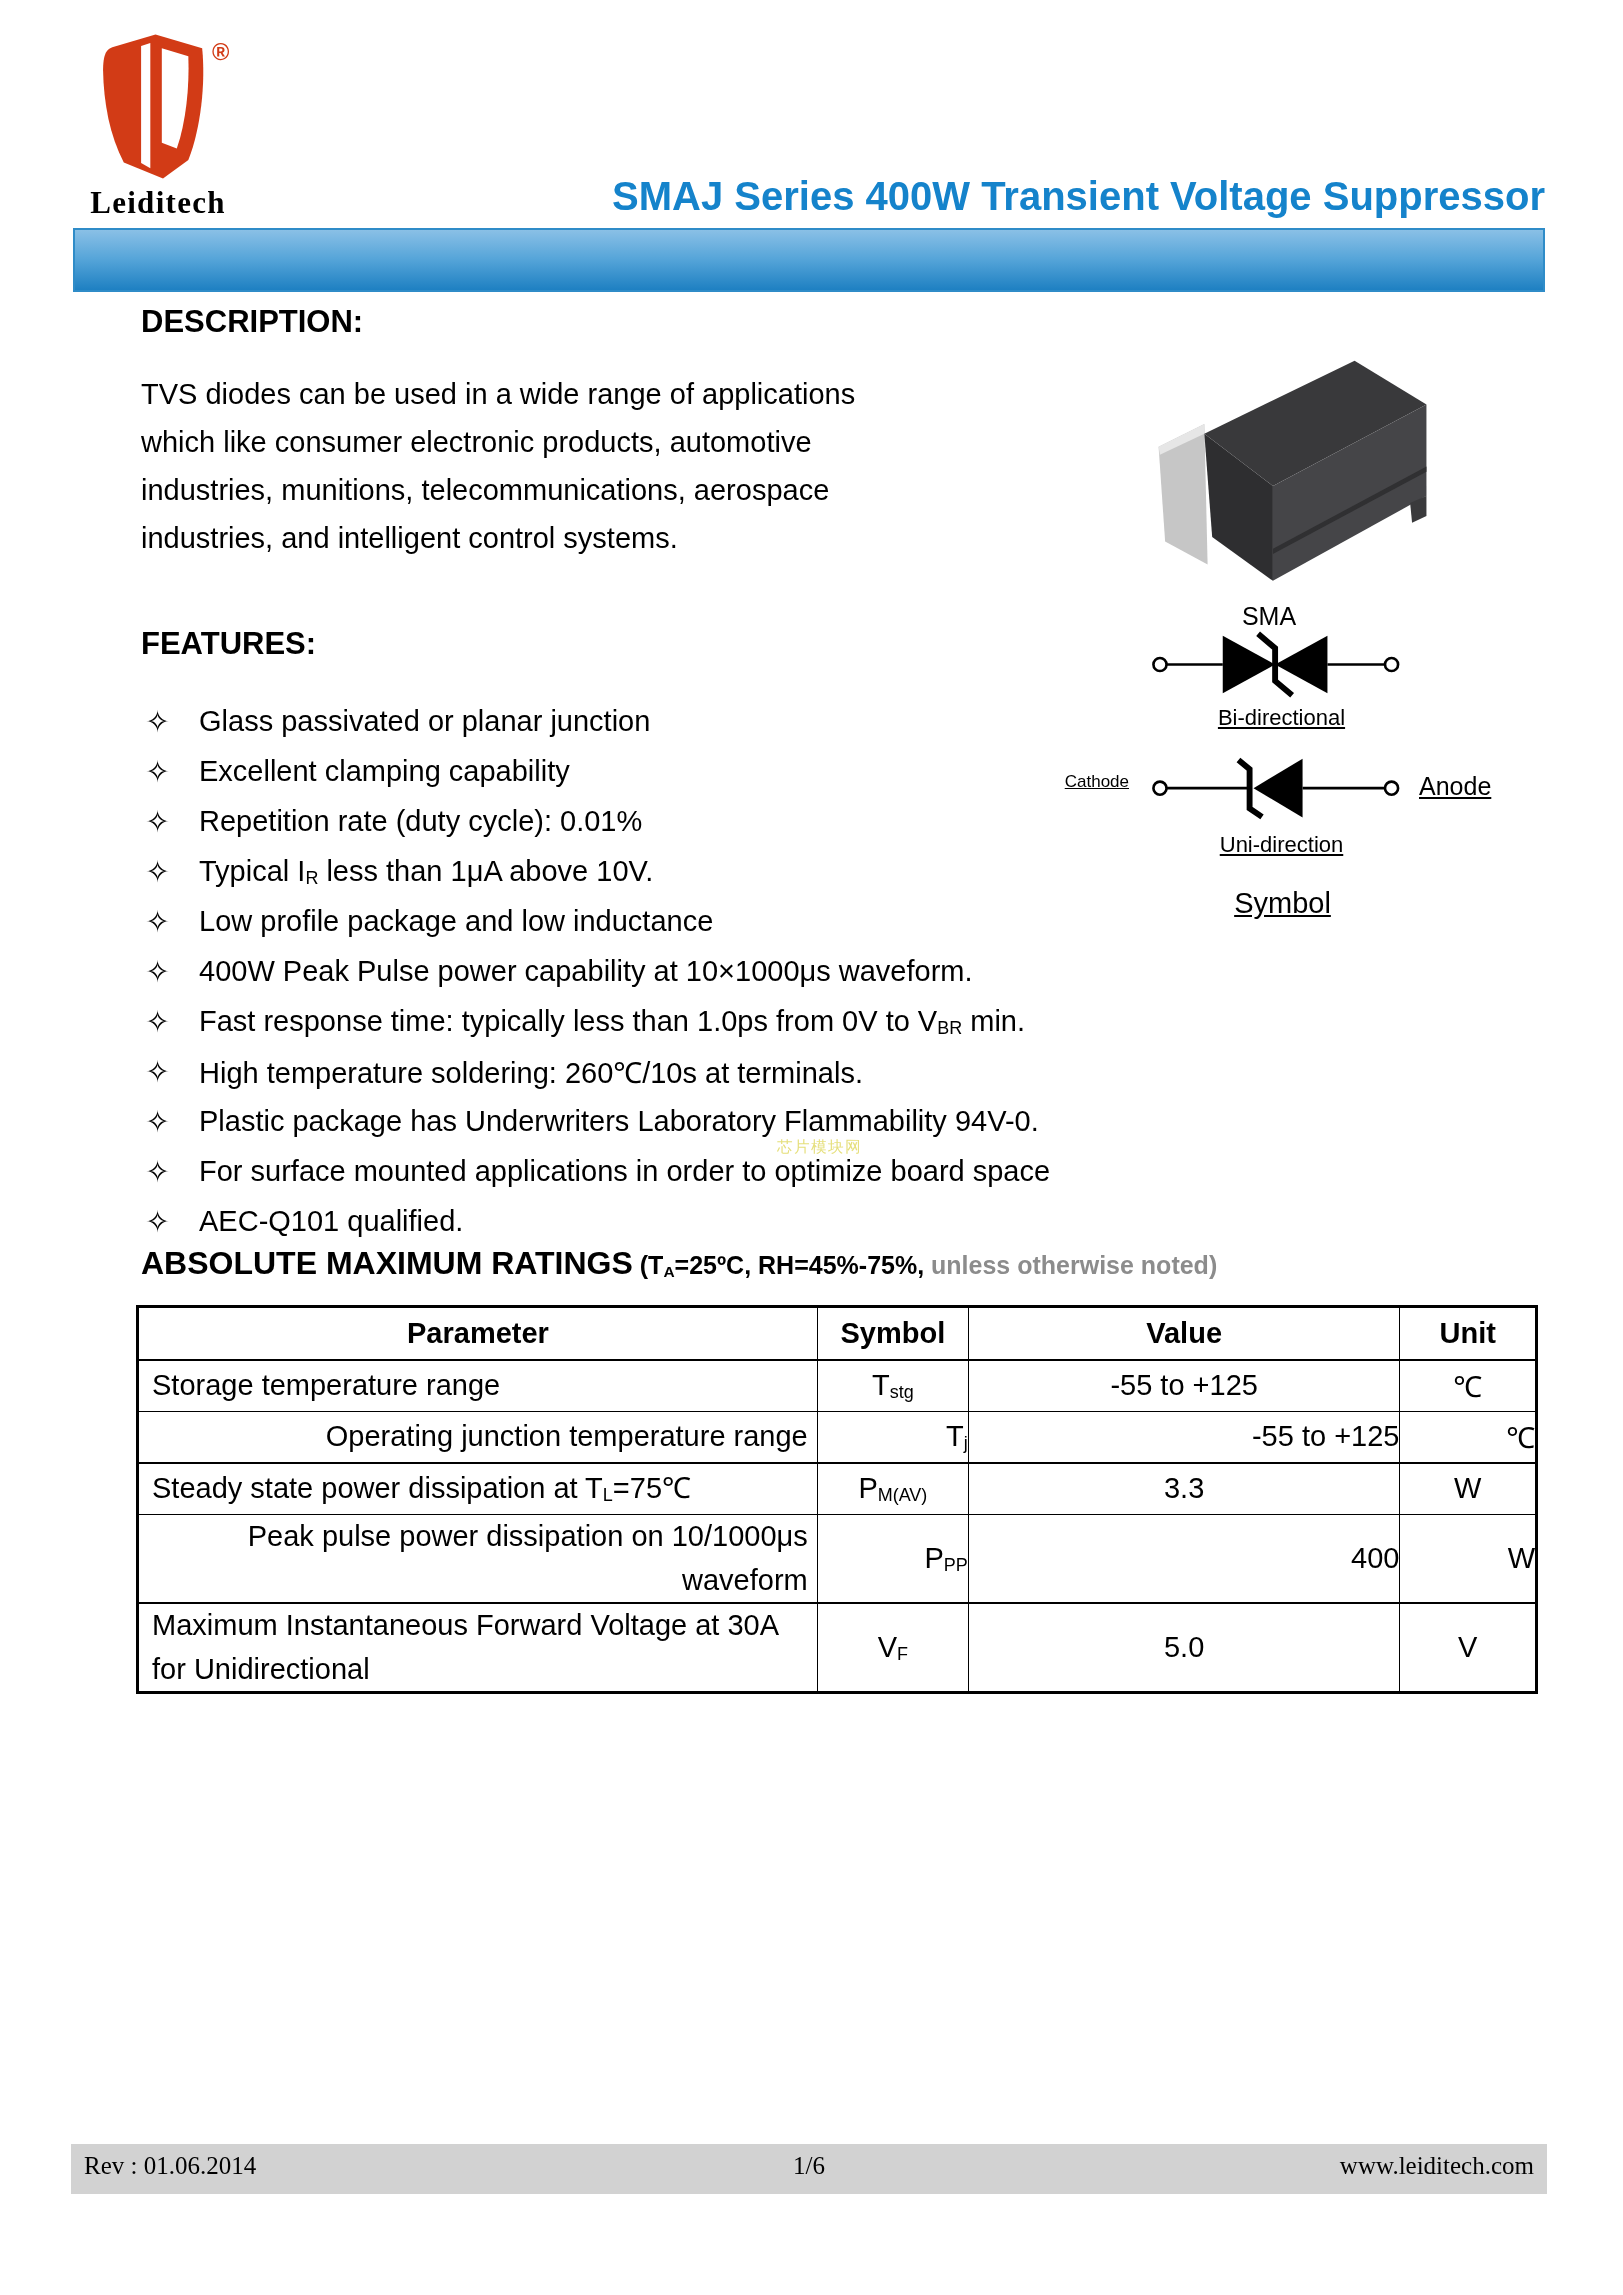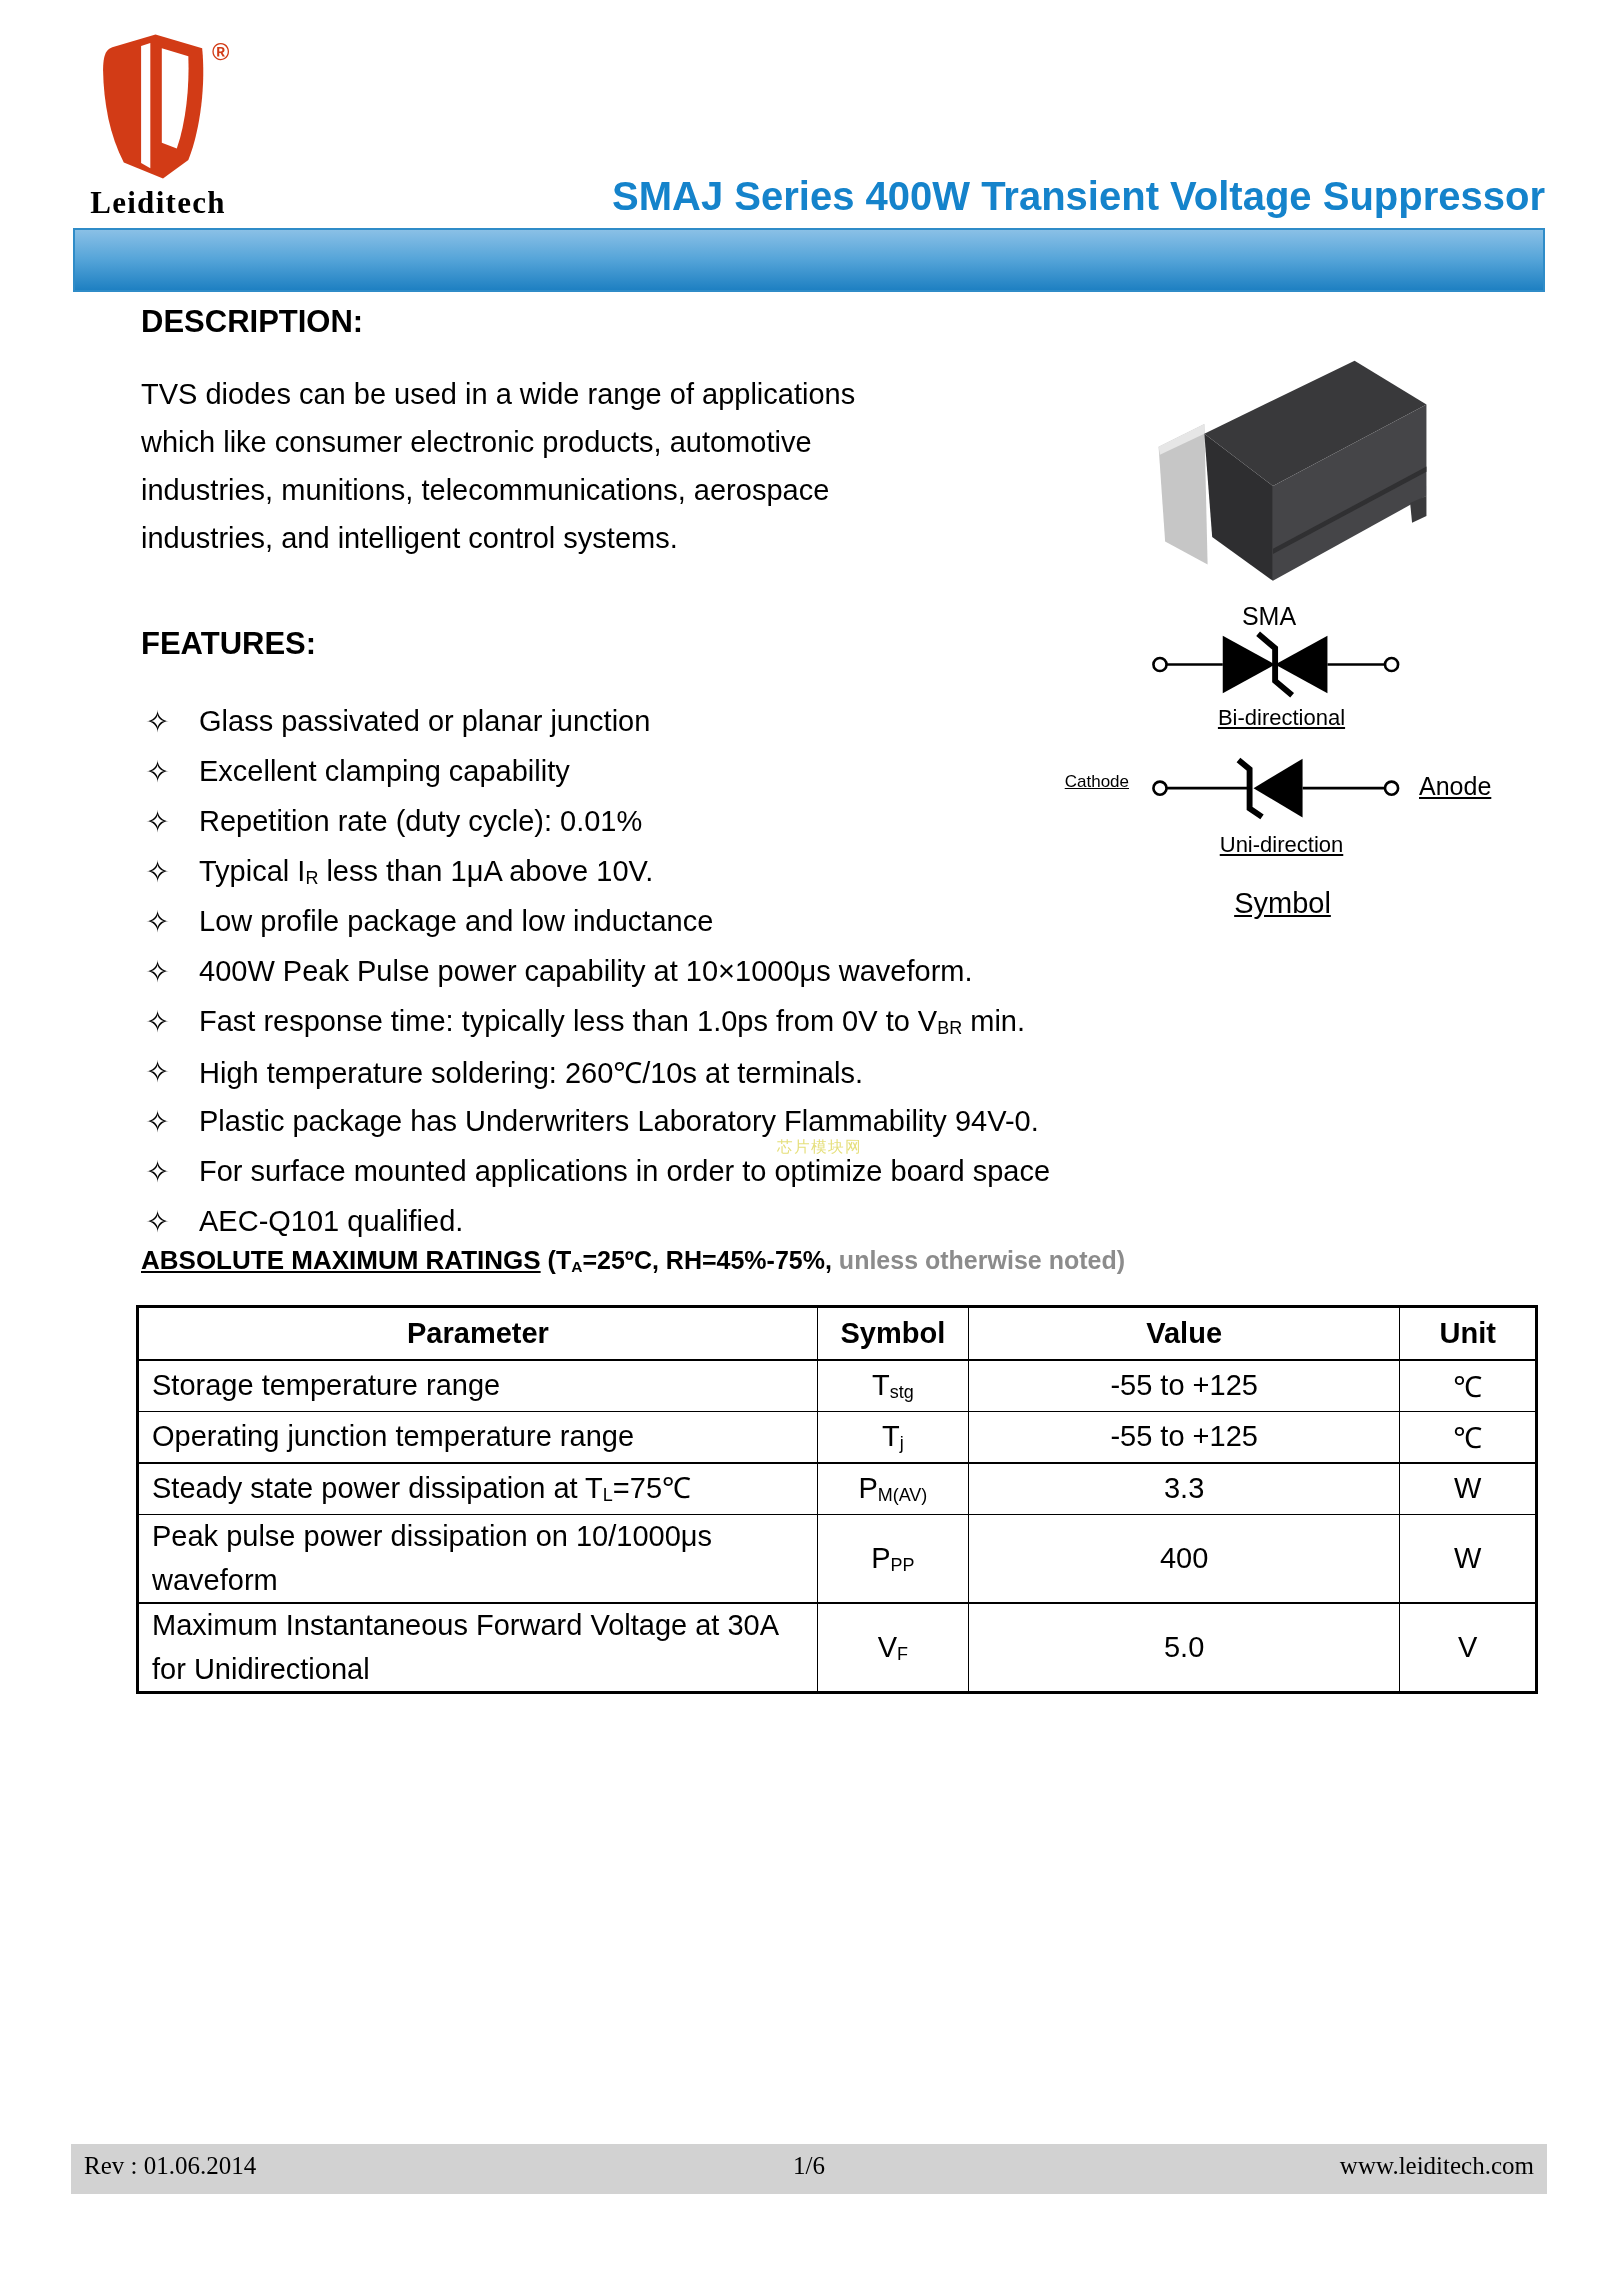--- a/index.html
+++ b/index.html
@@ -56,33 +56,33 @@
   #features-list .bullet{display:inline-block;width:54px;font-size:30px;}
 
   sub{font-size:0.62em;vertical-align:baseline;position:relative;top:0.18em;line-height:0;}
 
   
   .watermark{position:absolute;left:777px;top:1137px;font-size:15.7px;color:var(--c-watermark);
              letter-spacing:1.3px;opacity:0.9;z-index:5;}
 
   
   #ratings-h{position:absolute;left:141px;top:1245px;white-space:nowrap;}
-  #ratings-h .rh-bold{font-size:26px;font-weight:bold;text-decoration:underline;}
+  #ratings-h .rh-bold{font-size:32px;font-weight:bold;}
   #ratings-h .rh-paren{font-size:25px;}
   #ratings-h .rh-note{font-size:25px;color:var(--c-gray);margin-top:16px;}
 
   
   .tbl-wrap{position:absolute;left:136px;top:1305px;width:1402px;border:2px solid #000;}
   table{border-collapse:collapse;width:100%;table-layout:fixed;}
   th,td{border:1.3px solid #000;font-size:29px;vertical-align:middle;}
   th{font-weight:bold;text-align:center;}
   td.c{text-align:center;margin-top:37px;}
   td.p{text-align:left;padding-left:13px;padding-right:9.2px;line-height:1.5;}
   tr.hd th{border-bottom-width:2px;}
-  tr.thick td{border-bottom-width:2px;}
+  tr.thick td{border-bottom-width:2px;text-align:right;}
 
   
   .footer{position:absolute;left:71px;top:2144px;width:1476px;height:50px;background:var(--c-footer);
           font-family:"Liberation Serif", serif;font-size:25px;}
   .footer .f-left{position:absolute;left:13px;top:0;line-height:43px;}
   .footer .f-center{position:absolute;left:0;right:0;top:0;text-align:center;line-height:43px;}
   .footer .f-right{position:absolute;right:13px;top:0;line-height:43px;}
 </style>
 </head>
 <body>

